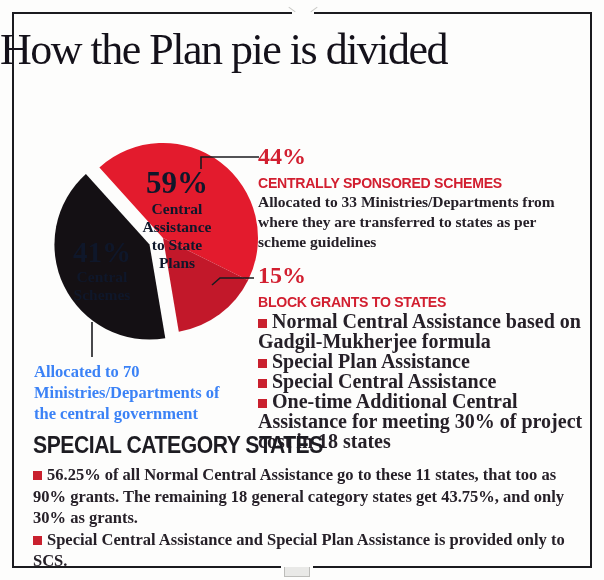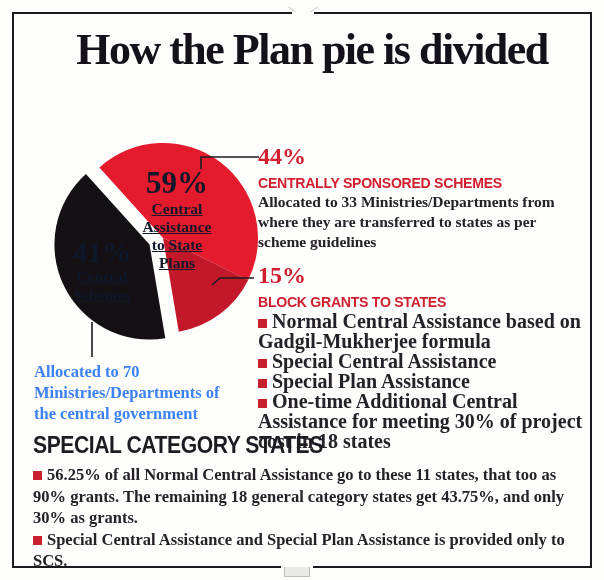--- a/index.html
+++ b/index.html
@@ -20,35 +20,35 @@
   .tab-bottom {
     position:absolute; left:284px; top:567px; width:26px; height:10px;
     background:#e9e9e7; border:1px solid #bdbdba; border-top:none;
   }
   .tick { position:absolute; width:8px; height:1px; background:#c9c9c6; }
   .tick.t1 { left:288px; top:9px;  transform:rotate(35deg); }
   .tick.t2 { left:310px; top:9px;  transform:rotate(-35deg); }
 
   .title {
     position:absolute; left:0; top:24px; width:604px;
-    text-align:center; font-size:44px; font-weight:700;
-    letter-spacing:-1.5px; color:#14111a;padding-left:20px;
+    font-size:44px; font-weight:400;
+    letter-spacing:-1.5px; color:#14111a;
   }
   .subtitle {
     position:absolute; left:42px; top:92px; width:520px;
     text-align:center; font-size:17.5px; font-weight:700;
     line-height:21px; color:#1e1a24; white-space:pre-line;
   }
 
   .pie-wrap { position:absolute; left:28px; top:133px; width:240px; height:240px; }
   .pie-wrap svg { display:block; width:240px; height:240px; }
 
   .pie-label { position:absolute; text-align:center; color:#0f172a; }
   .pie-label .pct { font-weight:700; display:block; }
-  .pie-label .nm  { font-weight:700; white-space:pre-line; display:block;text-decoration:underline; }
+  .pie-label .nm  { font-weight:700; white-space:pre-line; display:block; }
   .label-red { left:118px; top:166px; width:118px; }
   .label-red .pct { font-size:31px; line-height:34px; }
   .label-red .nm  { font-size:15.5px; line-height:18px; }
   .label-black { left:44px; top:236px; width:116px; }
   .label-black .pct { font-size:29px; line-height:32px; }
   .label-black .nm  { font-size:15.5px; line-height:18px; }
 
   .ann { position:absolute; left:258px; width:330px; }
   .ann .pct {
     font-size:24px; font-weight:700; color:#d21f30; line-height:32px;
@@ -131,22 +131,22 @@
     <div class="pct">44%</div>
     <div class="head">CENTRALLY SPONSORED SCHEMES</div>
     <div class="body">Allocated to 33 Ministries/Departments from where they are transferred to states as per scheme guidelines</div>
   </div>
 
   <div class="ann" style="top:259px;">
     <div class="pct">15%</div>
     <div class="head">BLOCK GRANTS TO STATES</div>
     <div class="blist">
       <div class="li"><span class="sq"></span><span>Normal Central Assistance based on Gadgil-Mukherjee formula</span></div>
+      <div class="li"><span class="sq"></span><span>Special Plan Assistance</span></div>
       <div class="li"><span class="sq"></span><span>Special Central Assistance</span></div>
-      <div class="li"><span class="sq"></span><span>Special Plan Assistance</span></div>
       <div class="li"><span class="sq"></span><span>One-time Additional Central Assistance for meeting 30% of project cost in 18 states</span></div>
     </div>
   </div>
 
   <div class="footnote">Allocated to 70
 Ministries/Departments of
 the central government</div>
 
   <div class="scs">
     <div class="head">SPECIAL CATEGORY STATES</div>

